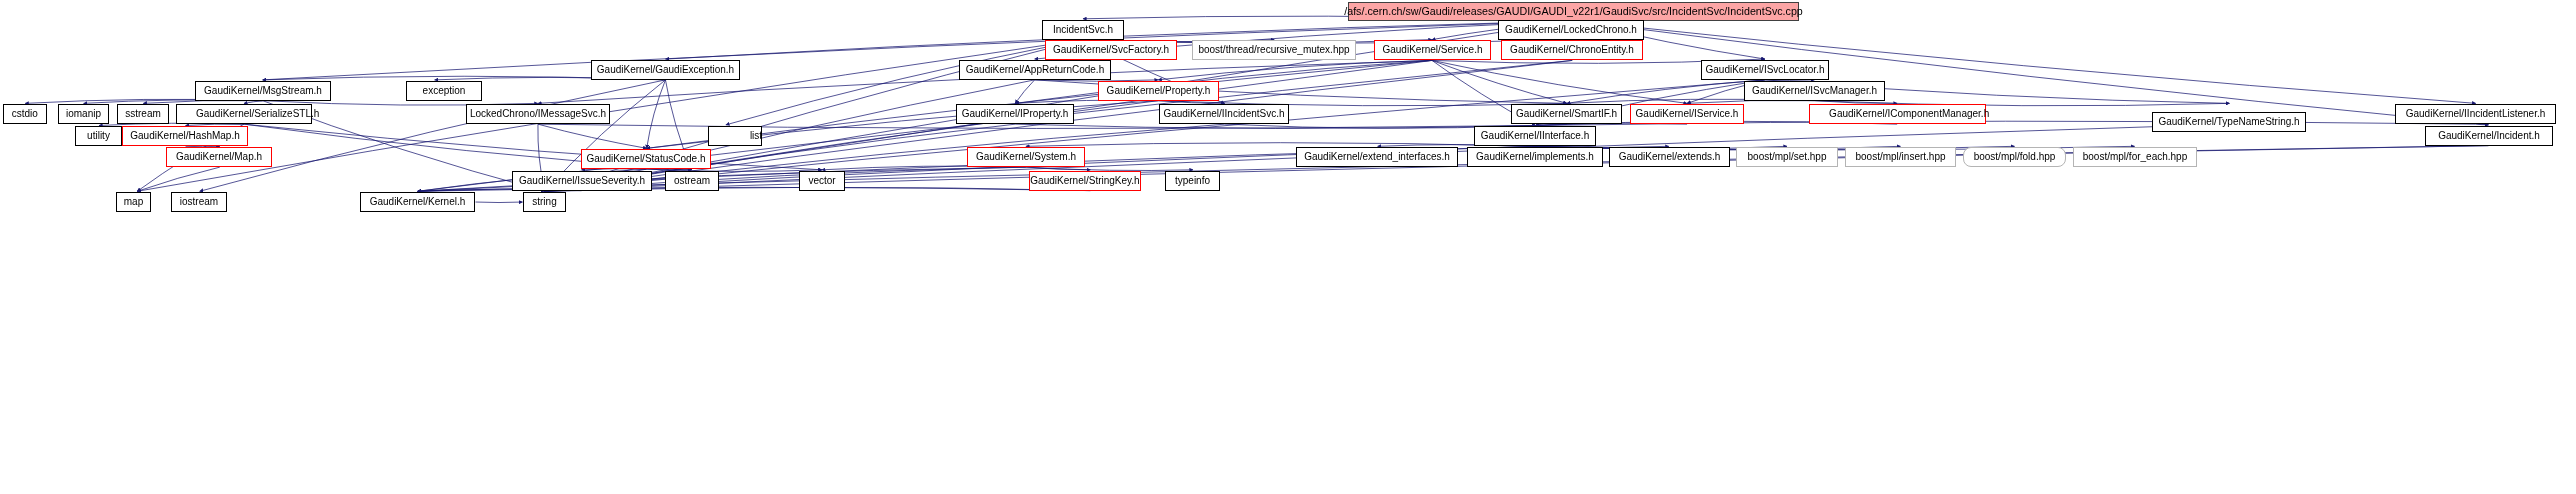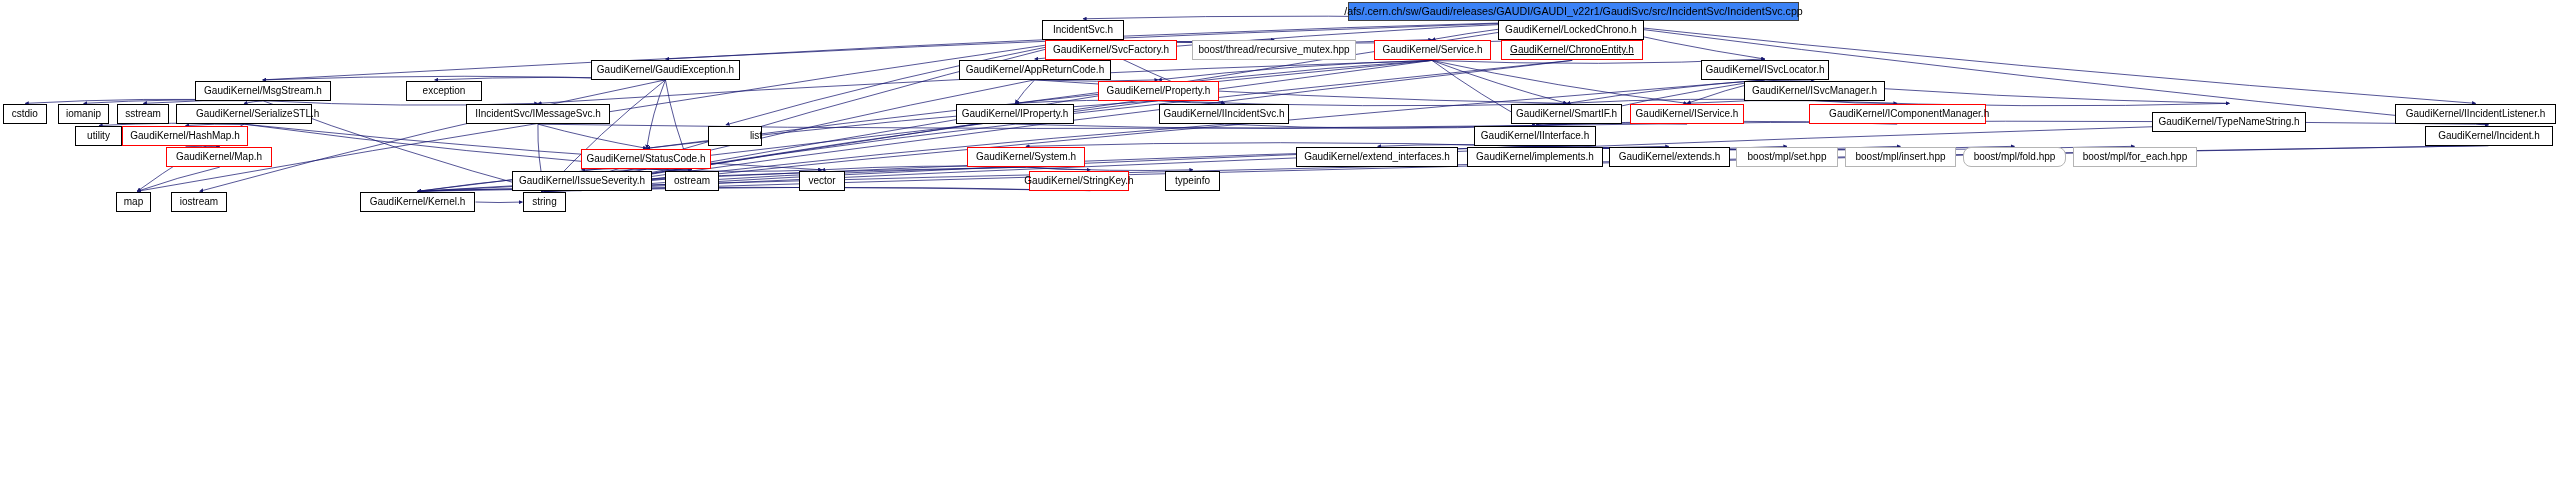--- a/index.html
+++ b/index.html
@@ -22,21 +22,21 @@
     background:#ffffff;
     border:0.7px solid #000000;
     color:#000000;
     font-size:10px;
     line-height:1;
     height:20px;
     padding:0 4.7px;
     z-index:5;
   }
   .node.root{
-    background:#3b82f6;
+    background:#fca5a5;
     border:0.7px solid #404040;
     font-size:10.7px;
     height:19px;
   }
   .node.red{ border:0.7px solid #ff0000; }
   .node.grey{ border:0.7px solid #b4b4b4; }
 </style>
 </head>
 <body>
 
@@ -160,33 +160,33 @@
         <path d="M 708 301 Q 743 302.512 778 301" marker-end="url(#arrow)"></path>
       </g>
   </svg>
   <div id="node-layer">
       <div class="node root" style="left: 1348px; top: 2px; width: 451px;">/afs/.cern.ch/sw/Gaudi/releases/GAUDI/GAUDI_v22r1/GaudiSvc/src/IncidentSvc/IncidentSvc.cpp</div>
       <div class="node" style="left: 1042px; top: 19.5px; width: 82px;">IncidentSvc.h</div>
       <div class="node" style="left: 1498px; top: 19.5px; width: 146px;">GaudiKernel/LockedChrono.h</div>
       <div class="node red" style="left: 1045px; top: 40px; width: 132px;">GaudiKernel/SvcFactory.h</div>
       <div class="node grey" style="left: 1192px; top: 40px; width: 164px;">boost/thread/recursive_mutex.hpp</div>
       <div class="node red" style="left: 1374px; top: 40px; width: 117px;">GaudiKernel/Service.h</div>
-      <div class="node red" style="left: 1501px; top: 40px; width: 142px; text-decoration: underline;">GaudiKernel/ChronoEntity.h</div>
+      <div class="node red" style="left: 1501px; top: 40px; width: 142px;">GaudiKernel/ChronoEntity.h</div>
       <div class="node" style="left: 591px; top: 60px; width: 149px;">GaudiKernel/GaudiException.h</div>
       <div class="node" style="left: 959px; top: 60px; width: 152px;">GaudiKernel/AppReturnCode.h</div>
       <div class="node" style="left: 1701px; top: 60px; width: 128px;">GaudiKernel/ISvcLocator.h</div>
       <div class="node" style="left: 195px; top: 81px; width: 136px;">GaudiKernel/MsgStream.h</div>
       <div class="node" style="left: 406px; top: 81px; width: 76px;">exception</div>
       <div class="node red" style="left: 1098px; top: 81px; width: 121px;">GaudiKernel/Property.h</div>
       <div class="node" style="left: 1744px; top: 81px; width: 141px;">GaudiKernel/ISvcManager.h</div>
       <div class="node" style="left: 2.7px; top: 104px; width: 44px;">cstdio</div>
       <div class="node" style="left: 58px; top: 104px; width: 51px;">iomanip</div>
       <div class="node" style="left: 117px; top: 104px; width: 52px;">sstream</div>
       <div class="node" style="left: 176px; top: 104px; width: 136px; padding-left: 32px;">GaudiKernel/SerializeSTL.h</div>
-      <div class="node" style="left: 466px; top: 104px; width: 144px;">IIncidentSvc/IMessageSvc.h</div>
+      <div class="node" style="left: 466px; top: 104px; width: 144px;">LockedChrono/IMessageSvc.h</div>
       <div class="node" style="left: 956px; top: 104px; width: 118px;">GaudiKernel/IProperty.h</div>
       <div class="node" style="left: 1159px; top: 104px; width: 130px;">GaudiKernel/IIncidentSvc.h</div>
       <div class="node" style="left: 1511px; top: 104px; width: 111px;">GaudiKernel/SmartIF.h</div>
       <div class="node red" style="left: 1630px; top: 104px; width: 114px;">GaudiKernel/IService.h</div>
       <div class="node red" style="left: 1809px; top: 104px; width: 177px; padding-left: 28px;">GaudiKernel/IComponentManager.h</div>
       <div class="node" style="left: 2152px; top: 112px; width: 154px;">GaudiKernel/TypeNameString.h</div>
       <div class="node" style="left: 2395px; top: 104px; width: 161px;">GaudiKernel/IIncidentListener.h</div>
       <div class="node" style="left: 708px; top: 126px; width: 35px; padding-left: 47px;">list</div>
       <div class="node" style="left: 2425px; top: 126px; width: 128px;">GaudiKernel/Incident.h</div>
       <div class="node" style="left: 75px; top: 126px; width: 47px;">utility</div>
@@ -198,21 +198,21 @@
       <div class="node" style="left: 1609px; top: 147px; width: 121px;">GaudiKernel/extends.h</div>
       <div class="node grey" style="left: 1736px; top: 147px; width: 102px;">boost/mpl/set.hpp</div>
       <div class="node grey" style="left: 1845px; top: 147px; width: 111px;">boost/mpl/insert.hpp</div>
       <div class="node grey" style="left: 1963px; top: 147px; width: 103px; border-radius: 8px;">boost/mpl/fold.hpp</div>
       <div class="node grey" style="left: 2073px; top: 147px; width: 124px;">boost/mpl/for_each.hpp</div>
       <div class="node red" style="left: 581px; top: 149px; width: 130px;">GaudiKernel/StatusCode.h</div>
       <div class="node red" style="left: 967px; top: 147px; width: 118px;">GaudiKernel/System.h</div>
       <div class="node" style="left: 512px; top: 171px; width: 140px;">GaudiKernel/IssueSeverity.h</div>
       <div class="node" style="left: 665px; top: 171px; width: 54px;">ostream</div>
       <div class="node" style="left: 799px; top: 171px; width: 46px;">vector</div>
-      <div class="node red" style="left: 1029px; top: 171px; width: 100px;">GaudiKernel/StringKey.h</div>
+      <div class="node red" style="left: 1029px; top: 171px; width: 112px;">GaudiKernel/StringKey.h</div>
       <div class="node" style="left: 1165px; top: 171px; width: 55px;">typeinfo</div>
       <div class="node" style="left: 116px; top: 192px; width: 35px;">map</div>
       <div class="node" style="left: 171px; top: 192px; width: 56px;">iostream</div>
       <div class="node" style="left: 360px; top: 192px; width: 115px;">GaudiKernel/Kernel.h</div>
       <div class="node" style="left: 523px; top: 192px; width: 43px;">string</div>
     </div>
 </div>
 
 
 </body></html>

